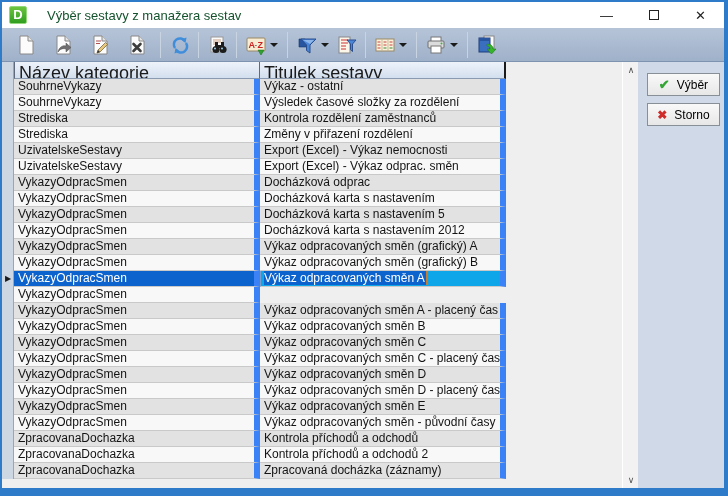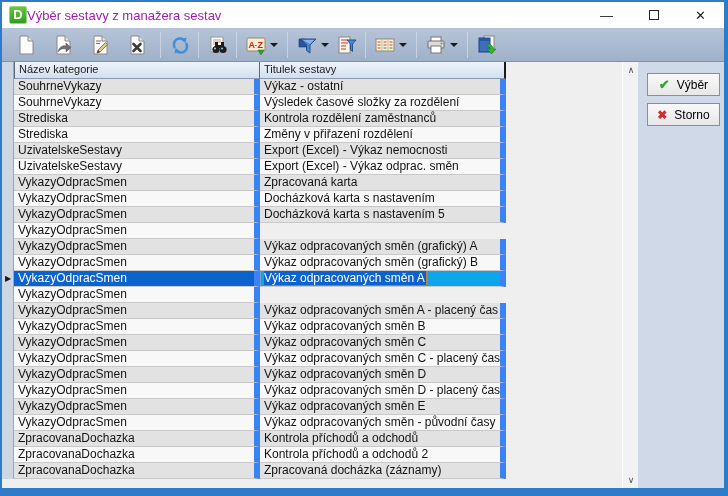--- a/index.html
+++ b/index.html
@@ -2,38 +2,38 @@
 <html><head>
 <meta charset="utf-8">
 <style>
   html,body{margin:0;padding:0;width:728px;height:496px;overflow:hidden;background:#fff;}
   *{box-sizing:border-box;}
   .window{position:relative;width:728px;height:496px;background:#2e7cc9;font-family:"Liberation Sans",sans-serif;overflow:hidden;}
 
   
   .titlebar{position:absolute;left:2px;top:2px;width:722px;height:26px;background:#ffffff;display:flex;align-items:center;}
   .app-icon{width:18px;height:18px;margin-left:7px;background:linear-gradient(#6cc43e,#2f9e21);border:1px solid #93d97c;border-radius:2px;color:#fff;font-weight:bold;font-size:13px;text-align:center;line-height:16px;flex:none;}
-  .title-text{margin-left:0;font-size:13px;color:#a21caf;white-space:nowrap;}
+  .title-text{margin-left:20px;font-size:13px;color:#14532d;white-space:nowrap;}
   .controls{margin-left:auto;display:flex;height:100%;}
   .ctrl{width:47px;height:100%;display:flex;align-items:center;justify-content:center;color:#222;font-size:13px;}
   .maxbox{width:10px;height:10px;border:1px solid #222;}
 
   
   .toolbar{position:absolute;left:2px;top:28px;width:722px;height:34px;background:linear-gradient(#b6c4d8,#9fb1c9);border-bottom:1px solid #7e93b0;display:flex;align-items:center;padding:0 2px 0 5px;}
   .tbtn{width:27px;height:28px;display:flex;align-items:center;justify-content:center;flex:none;}
   .g1{margin:0 5px;}
   .tsep{width:1px;height:26px;background:#72869f;border-right:1px solid #c9d4e2;margin:0 5px;flex:none;}
   .darr{width:0;height:0;border-left:4px solid transparent;border-right:4px solid transparent;border-top:4px solid #1a1a1a;margin:0 4px 0 1px;flex:none;}
 
   
   .grid{position:absolute;left:2px;top:62px;width:636px;height:426px;background:#efefef;}
   .rowsel{position:absolute;left:0;top:0;width:12px;height:417px;background:#cdd7e4;border-right:1px solid #9aa5b5;}
   .recarrow{position:absolute;left:1px;width:10px;font-size:8px;line-height:16px;color:#1a1a1a;text-align:center;}
   .hdr{position:absolute;left:12px;top:0;height:17px;display:flex;}
-  .hcell{height:17px;background:linear-gradient(#eef3fa,#d3dfee);border-bottom:1px solid #8a9ab0;border-right:1px solid #5f6b7d;font-size:11px;color:#1a1a1a;padding:1px 0 0 4px;white-space:nowrap;overflow:hidden;}
+  .hcell{height:17px;background:linear-gradient(#eef3fa,#d3dfee);border-bottom:1px solid #8a9ab0;border-right:1px solid #5f6b7d;font-size:18px;color:#1a1a1a;padding:1px 0 0 4px;white-space:nowrap;overflow:hidden;}
   .hc1{width:246px;border-left:1px solid #5f6b7d;}
   .hc2{width:246px;border-right:2px solid #1a1a1a;}
   .rows{position:absolute;left:12px;top:17px;width:492px;}
   .r{display:flex;height:16px;}
   .r:nth-child(odd) .cell{background:#e2e2e2;}
   .r:nth-child(even) .cell{background:#f8f8f8;}
   .cell{height:16px;font-size:12px;color:#141414;line-height:15px;padding-left:4px;white-space:nowrap;overflow:hidden;border-right:6px solid #3b82f6;border-bottom:1px solid #c9c9c9;}
   .c1{width:246px;}
   .c2{width:246px;}
   .r.sel .c1{background:#0c63ce;color:#ffffff;}
@@ -212,32 +212,33 @@
         <div class="r">
           <div class="cell c1">UzivatelskeSestavy</div>
           <div class="cell c2">Export (Excel) - Výkaz nemocnosti</div>
         </div>
         <div class="r">
           <div class="cell c1">UzivatelskeSestavy</div>
           <div class="cell c2">Export (Excel) - Výkaz odprac. směn</div>
         </div>
         <div class="r">
           <div class="cell c1">VykazyOdpracSmen</div>
-          <div class="cell c2">Zpracovaná karta</div>
+          <div class="cell c2">Docházková odprac</div>
         </div>
         <div class="r">
           <div class="cell c1">VykazyOdpracSmen</div>
           <div class="cell c2">Docházková karta s nastavením</div>
         </div>
         <div class="r">
           <div class="cell c1">VykazyOdpracSmen</div>
           <div class="cell c2">Docházková karta s nastavením 5</div>
         </div>
         <div class="r">
           <div class="cell c1">VykazyOdpracSmen</div>
+          <div class="cell c2">Docházková karta s nastavením 2012</div>
         </div>
         <div class="r">
           <div class="cell c1">VykazyOdpracSmen</div>
           <div class="cell c2">Výkaz odpracovaných směn (grafický) A</div>
         </div>
         <div class="r">
           <div class="cell c1">VykazyOdpracSmen</div>
           <div class="cell c2">Výkaz odpracovaných směn (grafický) B</div>
         </div>
         <div class="r sel">

